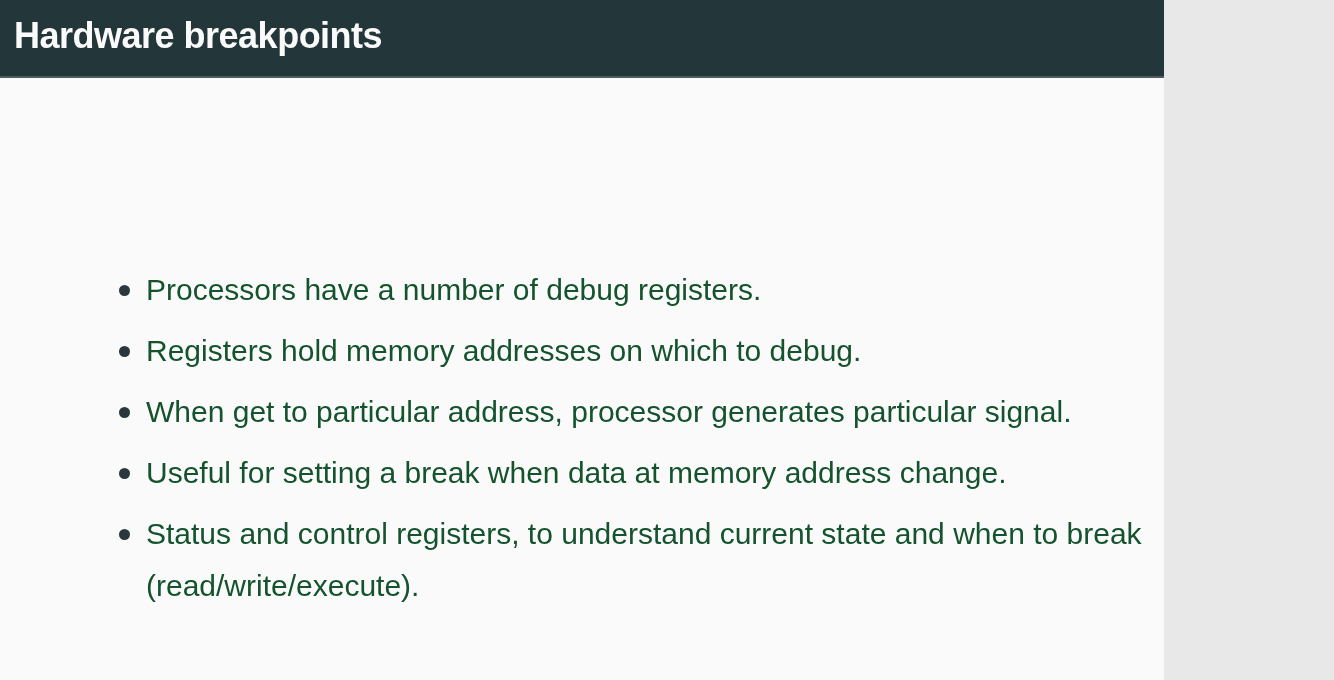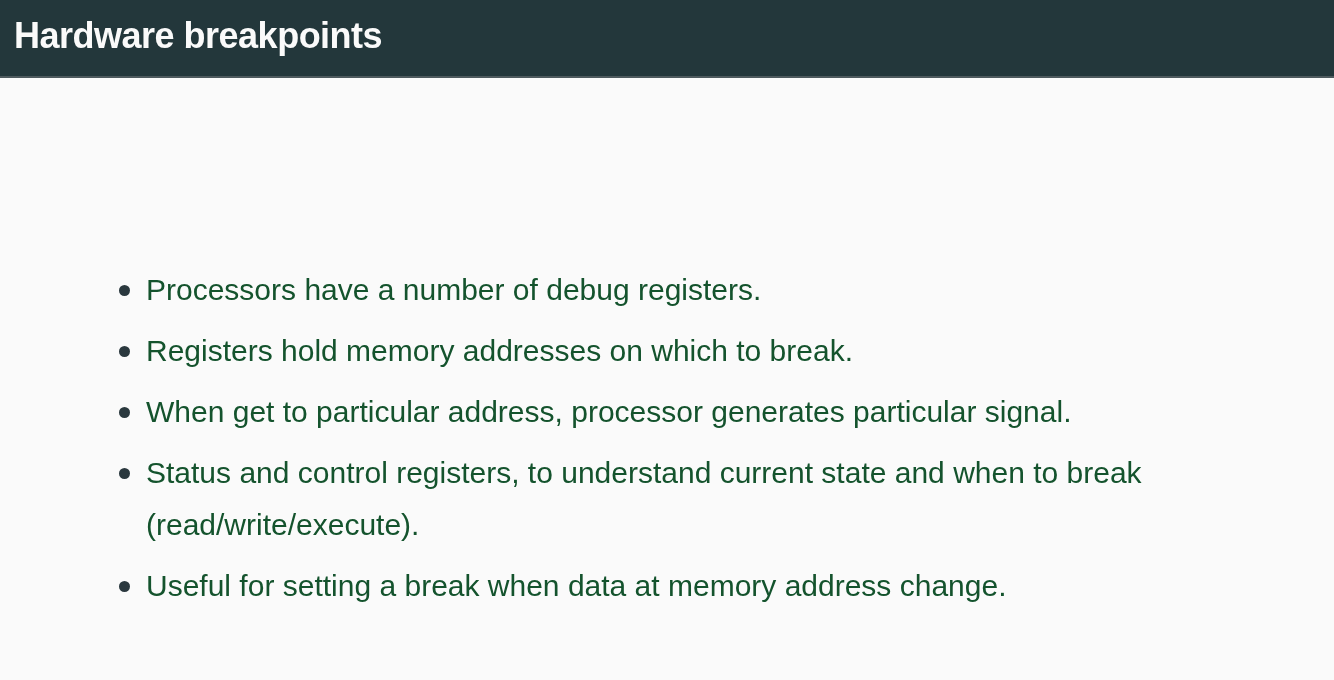--- a/index.html
+++ b/index.html
@@ -2,21 +2,21 @@
 <html><head>
 <meta charset="utf-8">
 <style>
   html, body {
     margin: 0;
     padding: 0;
     background: #e8e8e8;
   }
   .slide {
     position: relative;
-    width: 1334px;
+    width: 1164px;
     height: 680px;
     background: #fafafa;
     overflow: hidden;
     font-family: "Liberation Sans", sans-serif;
   }
   .frametitle {
     position: absolute;
     top: 0;
     left: 0;
     width: 100%;
@@ -77,31 +77,31 @@
   </header>
 
   <main>
     <ul class="bullet-list">
       <li>
         <span class="bullet"></span>
         <span class="li-text">Processors have a number of debug registers.</span>
       </li>
       <li>
         <span class="bullet"></span>
-        <span class="li-text">Registers hold memory addresses on which to break.</span>
+        <span class="li-text">Registers hold memory addresses on which to debug.</span>
       </li>
       <li>
         <span class="bullet"></span>
         <span class="li-text">When get to particular address, processor generates particular signal.</span>
       </li>
       <li>
         <span class="bullet"></span>
-        <span class="li-text">Status and control registers, to understand current state and when to break
-(read/write/execute).</span>
+        <span class="li-text">Useful for setting a break when data at memory address change.</span>
       </li>
       <li>
         <span class="bullet"></span>
-        <span class="li-text">Useful for setting a break when data at memory address change.</span>
+        <span class="li-text">Status and control registers, to understand current state and when to break
+(read/write/execute).</span>
       </li>
     </ul>
   </main>
 
 </div>
 
 </body></html>

